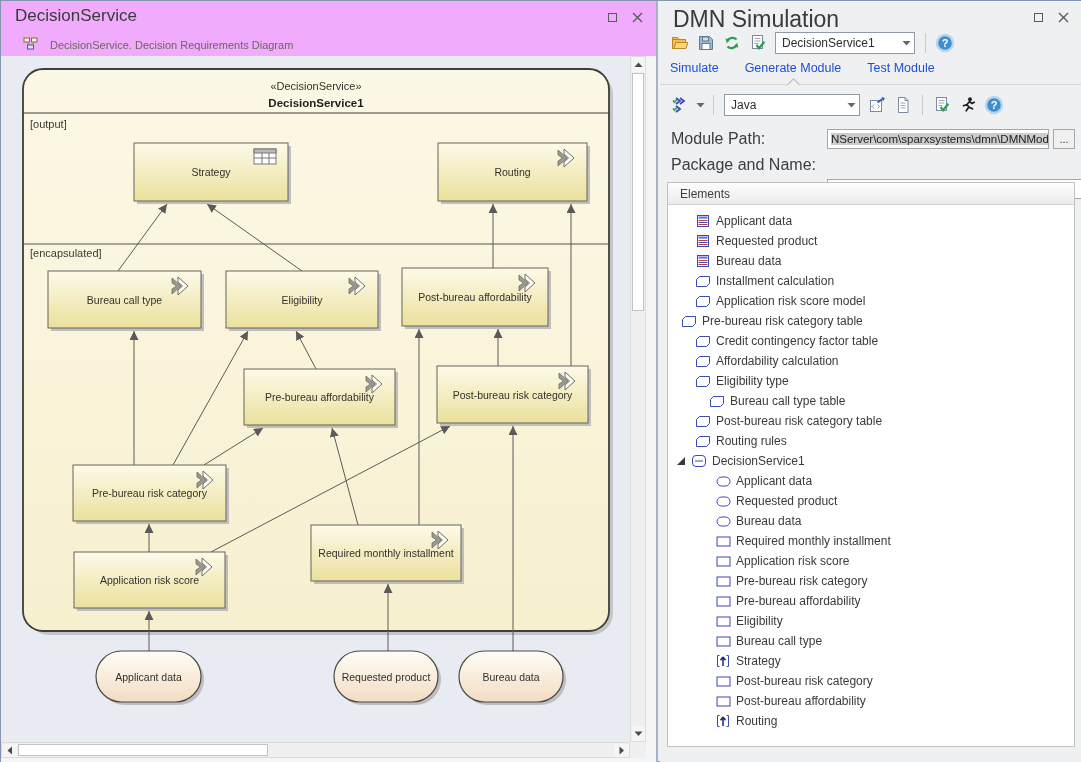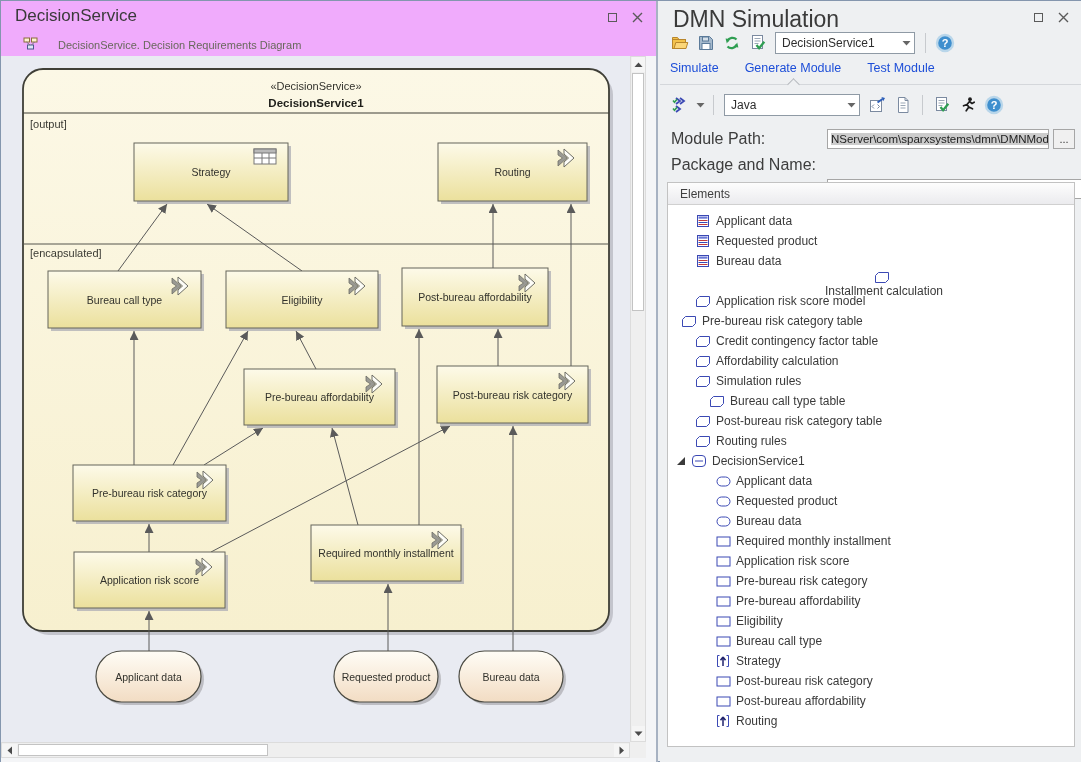--- a/index.html
+++ b/index.html
@@ -4,21 +4,21 @@
 <style>
   * { box-sizing: border-box; margin: 0; padding: 0; }
   html,body { width:1081px; height:762px; }
   body { font-family:"Liberation Sans","DejaVu Sans",sans-serif; background:#cfd6e0; overflow:hidden; }
   .app { position:relative; width:1081px; height:762px; background:#eef0f2; border:1px solid #8496ae; }
 
   
   .lwin { position:absolute; left:0; top:0; width:657px; height:762px; background:#f4f5f7; border-right:2px solid #a7b2c2; }
   .lhdr { position:absolute; left:0; top:0; width:100%; height:55px; background:#f0abfc; }
   .ltitle { position:absolute; left:14px; top:5px; font-size:17px; color:#3a3a3a; }
-  .crumb { position:absolute; left:22px; top:36px; font-size:11px; color:#68685c; display:flex; align-items:center; gap:20px; }
+  .crumb { position:absolute; left:22px; top:36px; font-size:11px; color:#68685c; display:flex; align-items:center; gap:12px; }
   .winbtns { position:absolute; right:12px; top:10px; display:flex; gap:12px; align-items:center; }
   .wb { width:13px; height:13px; display:flex; align-items:center; justify-content:center; cursor:default; }
   .wb .sq { width:9px; height:9px; border:1px solid #5a5a5a; display:block; }
   .canvas { position:absolute; left:0; top:55px; width:629px; height:686px; background:#e9ebf2; overflow:hidden; }
   svg text { font-family:"Liberation Sans","DejaVu Sans",sans-serif; }
   .nlabel { font-size:10.5px; fill:#32322c; }
   .ster { font-size:11px; fill:#32322c; }
   .cname { font-size:11.5px; font-weight:bold; fill:#1f1f1a; }
   .comp { font-size:11px; fill:#3a3a33; }
 
@@ -446,21 +446,21 @@
               <svg width="14" height="14" viewBox="0 0 14 14">
                 <rect x="1.5" y="1.5" width="11" height="11" fill="#fff" stroke="#3b49b4"></rect>
                 <rect x="2.5" y="2.5" width="9" height="2.2" fill="#6b79d6"></rect>
                 <path d="M2.5 6.5 h9" stroke="#c23b3b"></path>
                 <path d="M2.5 8.5 h9" stroke="#3b49b4"></path>
                 <path d="M2.5 10.5 h9" stroke="#c23b3b"></path>
               </svg>
             </span>
             <span>Bureau data</span>
           </div>
-          <div class="trow" style="padding-left: 26px; flex-direction: column;">
+          <div class="trow" style="padding-left: 26px;">
             <span class="ticon">
               <svg width="16" height="13" viewBox="0 0 16 13">
                 <polygon points="4.5,1.5 14.5,1.5 14.5,8.5 11.5,11.5 1.5,11.5 1.5,4.5" fill="#fff" stroke="#3b49b4"></polygon>
               </svg>
             </span>
             <span>Installment calculation</span>
           </div>
           <div class="trow" style="padding-left: 26px;">
             <span class="ticon">
               <svg width="16" height="13" viewBox="0 0 16 13">
@@ -492,21 +492,21 @@
               </svg>
             </span>
             <span>Affordability calculation</span>
           </div>
           <div class="trow" style="padding-left: 26px;">
             <span class="ticon">
               <svg width="16" height="13" viewBox="0 0 16 13">
                 <polygon points="4.5,1.5 14.5,1.5 14.5,8.5 11.5,11.5 1.5,11.5 1.5,4.5" fill="#fff" stroke="#3b49b4"></polygon>
               </svg>
             </span>
-            <span>Simulation rules</span>
+            <span>Eligibility type</span>
           </div>
           <div class="trow" style="padding-left: 40px;">
             <span class="ticon">
               <svg width="16" height="13" viewBox="0 0 16 13">
                 <polygon points="4.5,1.5 14.5,1.5 14.5,8.5 11.5,11.5 1.5,11.5 1.5,4.5" fill="#fff" stroke="#3b49b4"></polygon>
               </svg>
             </span>
             <span>Bureau call type table</span>
           </div>
           <div class="trow" style="padding-left: 26px;">

